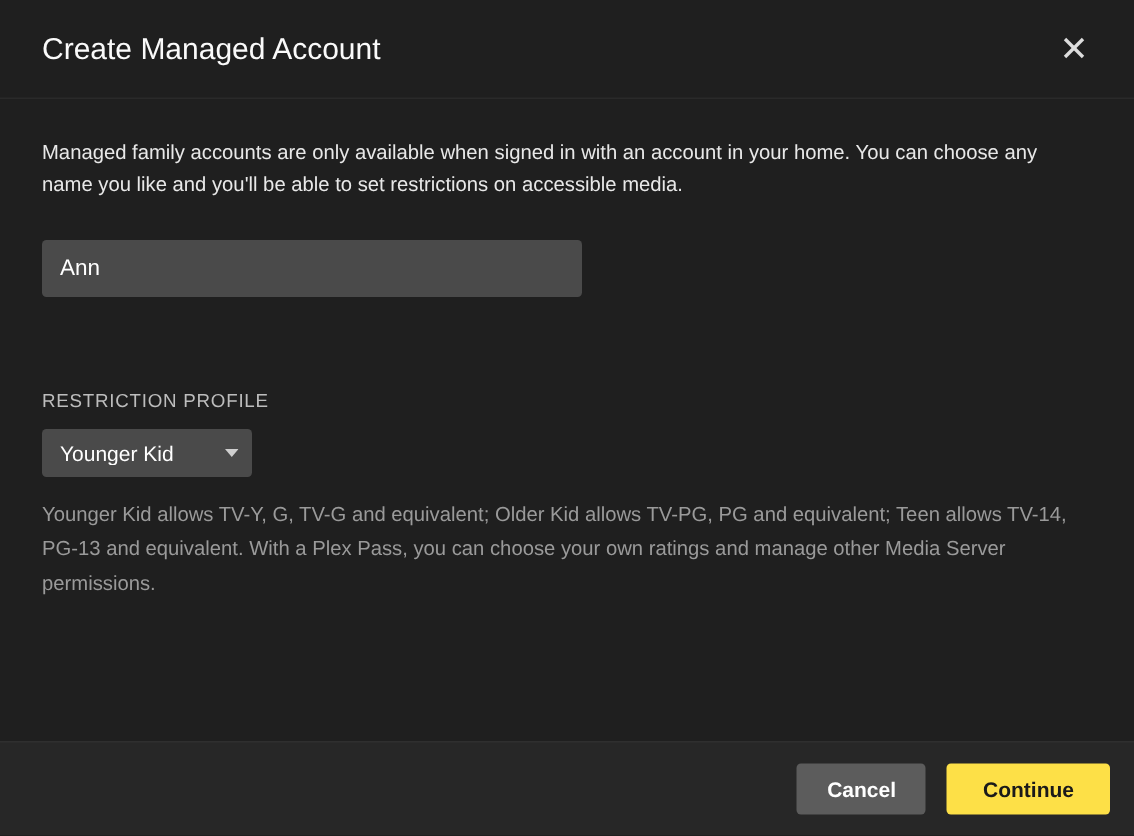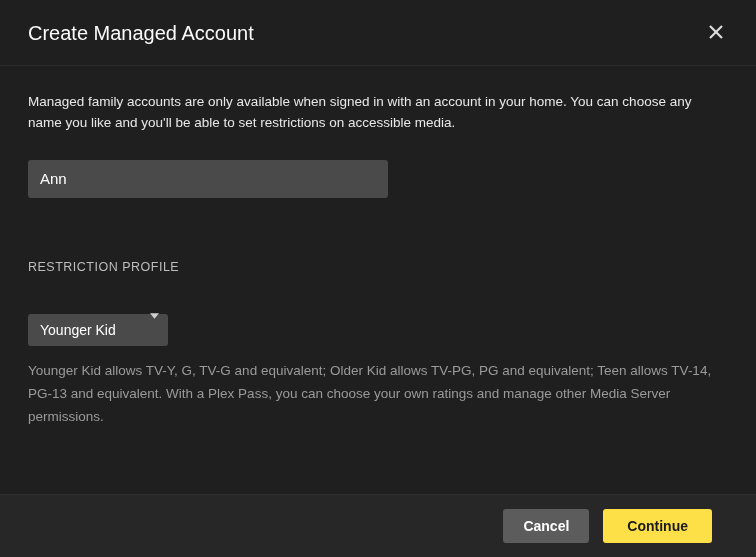--- a/index.html
+++ b/index.html
@@ -83,21 +83,20 @@
     height: 32px;
     background: #4a4a4a;
     border: none;
     border-radius: 3px;
     padding: 0 28px 0 12px;
     font-size: 14px;
     color: #fff;
     appearance: none;
     outline: none;
     cursor: pointer;
-    margin-top: 28px;
   }
   .select-caret {
     position: absolute;
     right: 9px;
     top: 50%;
     transform: translateY(-50%);
     pointer-events: none;
     color: #cfcfcf;
   }
   .select-caret svg {
@@ -110,21 +109,21 @@
     line-height: 1.7;
     color: #9a9a9a;
     margin-top: 14px;
     max-width: 700px;
   }
   .footer {
     position: absolute;
     bottom: 0;
     left: 0;
     right: 0;
-    padding: 14px 44px;
+    padding: 14px 16px;
     display: flex;
     justify-content: flex-end;
     gap: 14px;
     background: #272727;
     border-top: 1px solid rgba(255,255,255,0.04);
   }
   .btn {
     height: 34px;
     padding: 0 20px;
     border: none;

